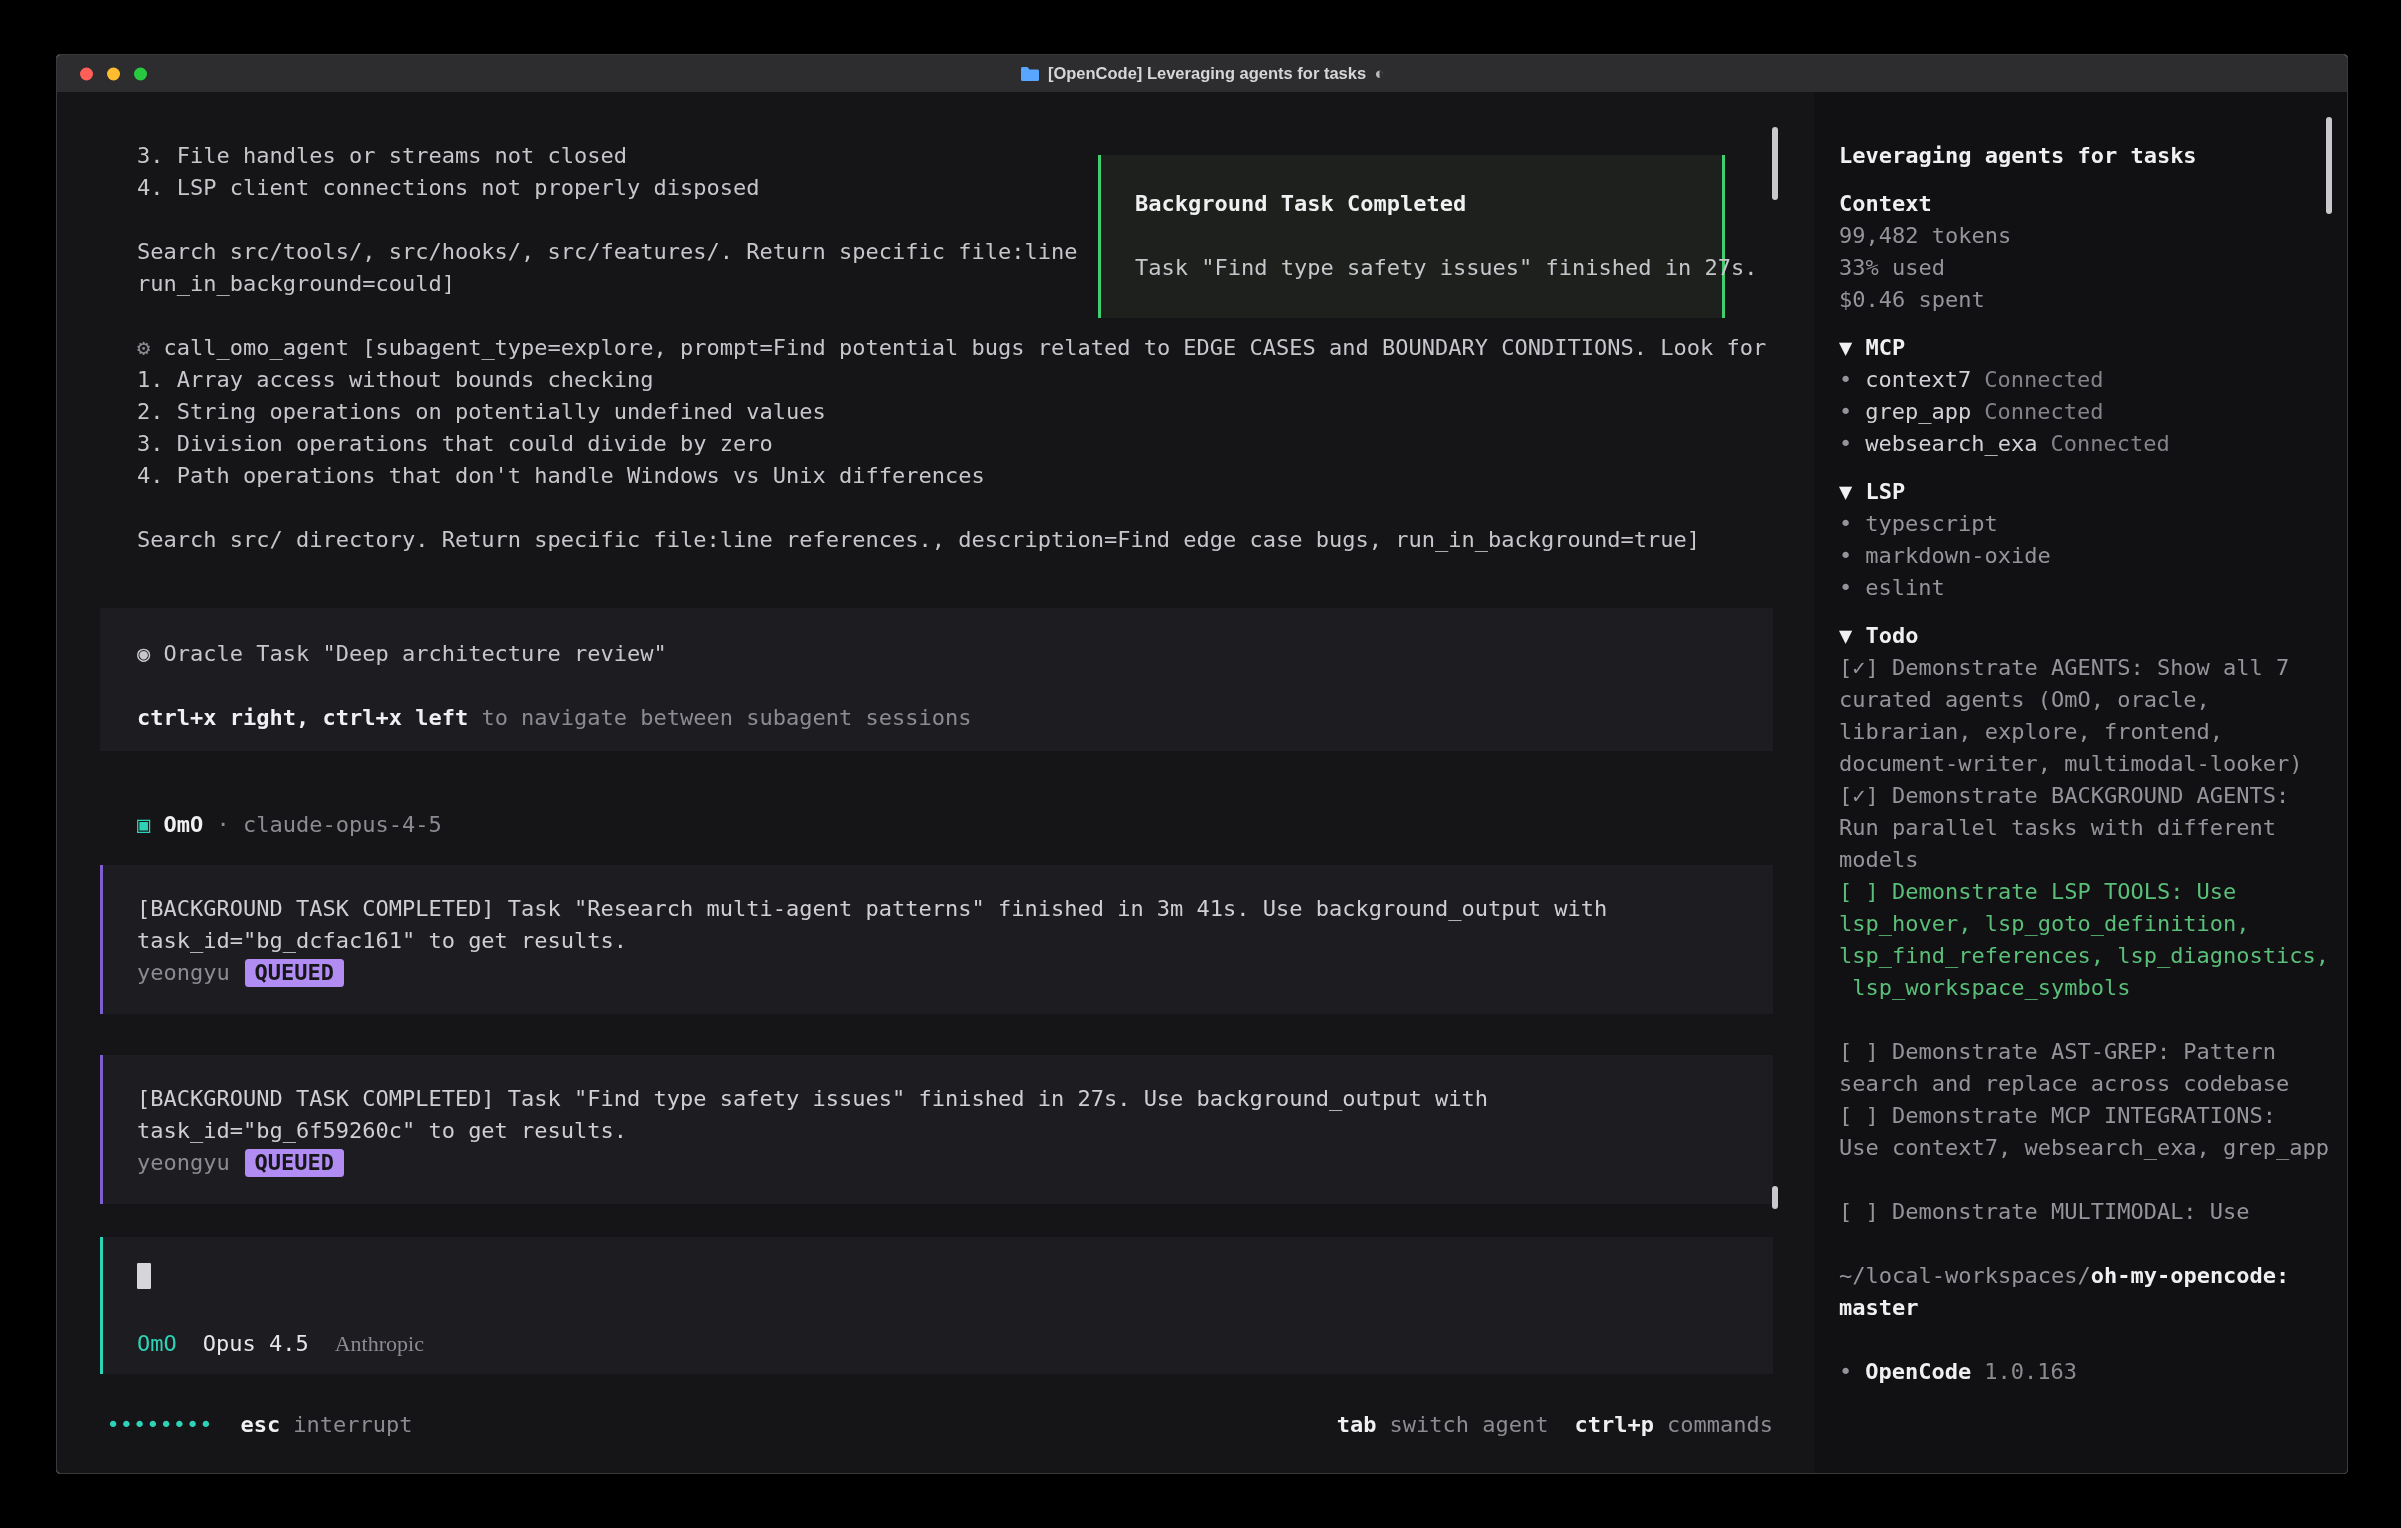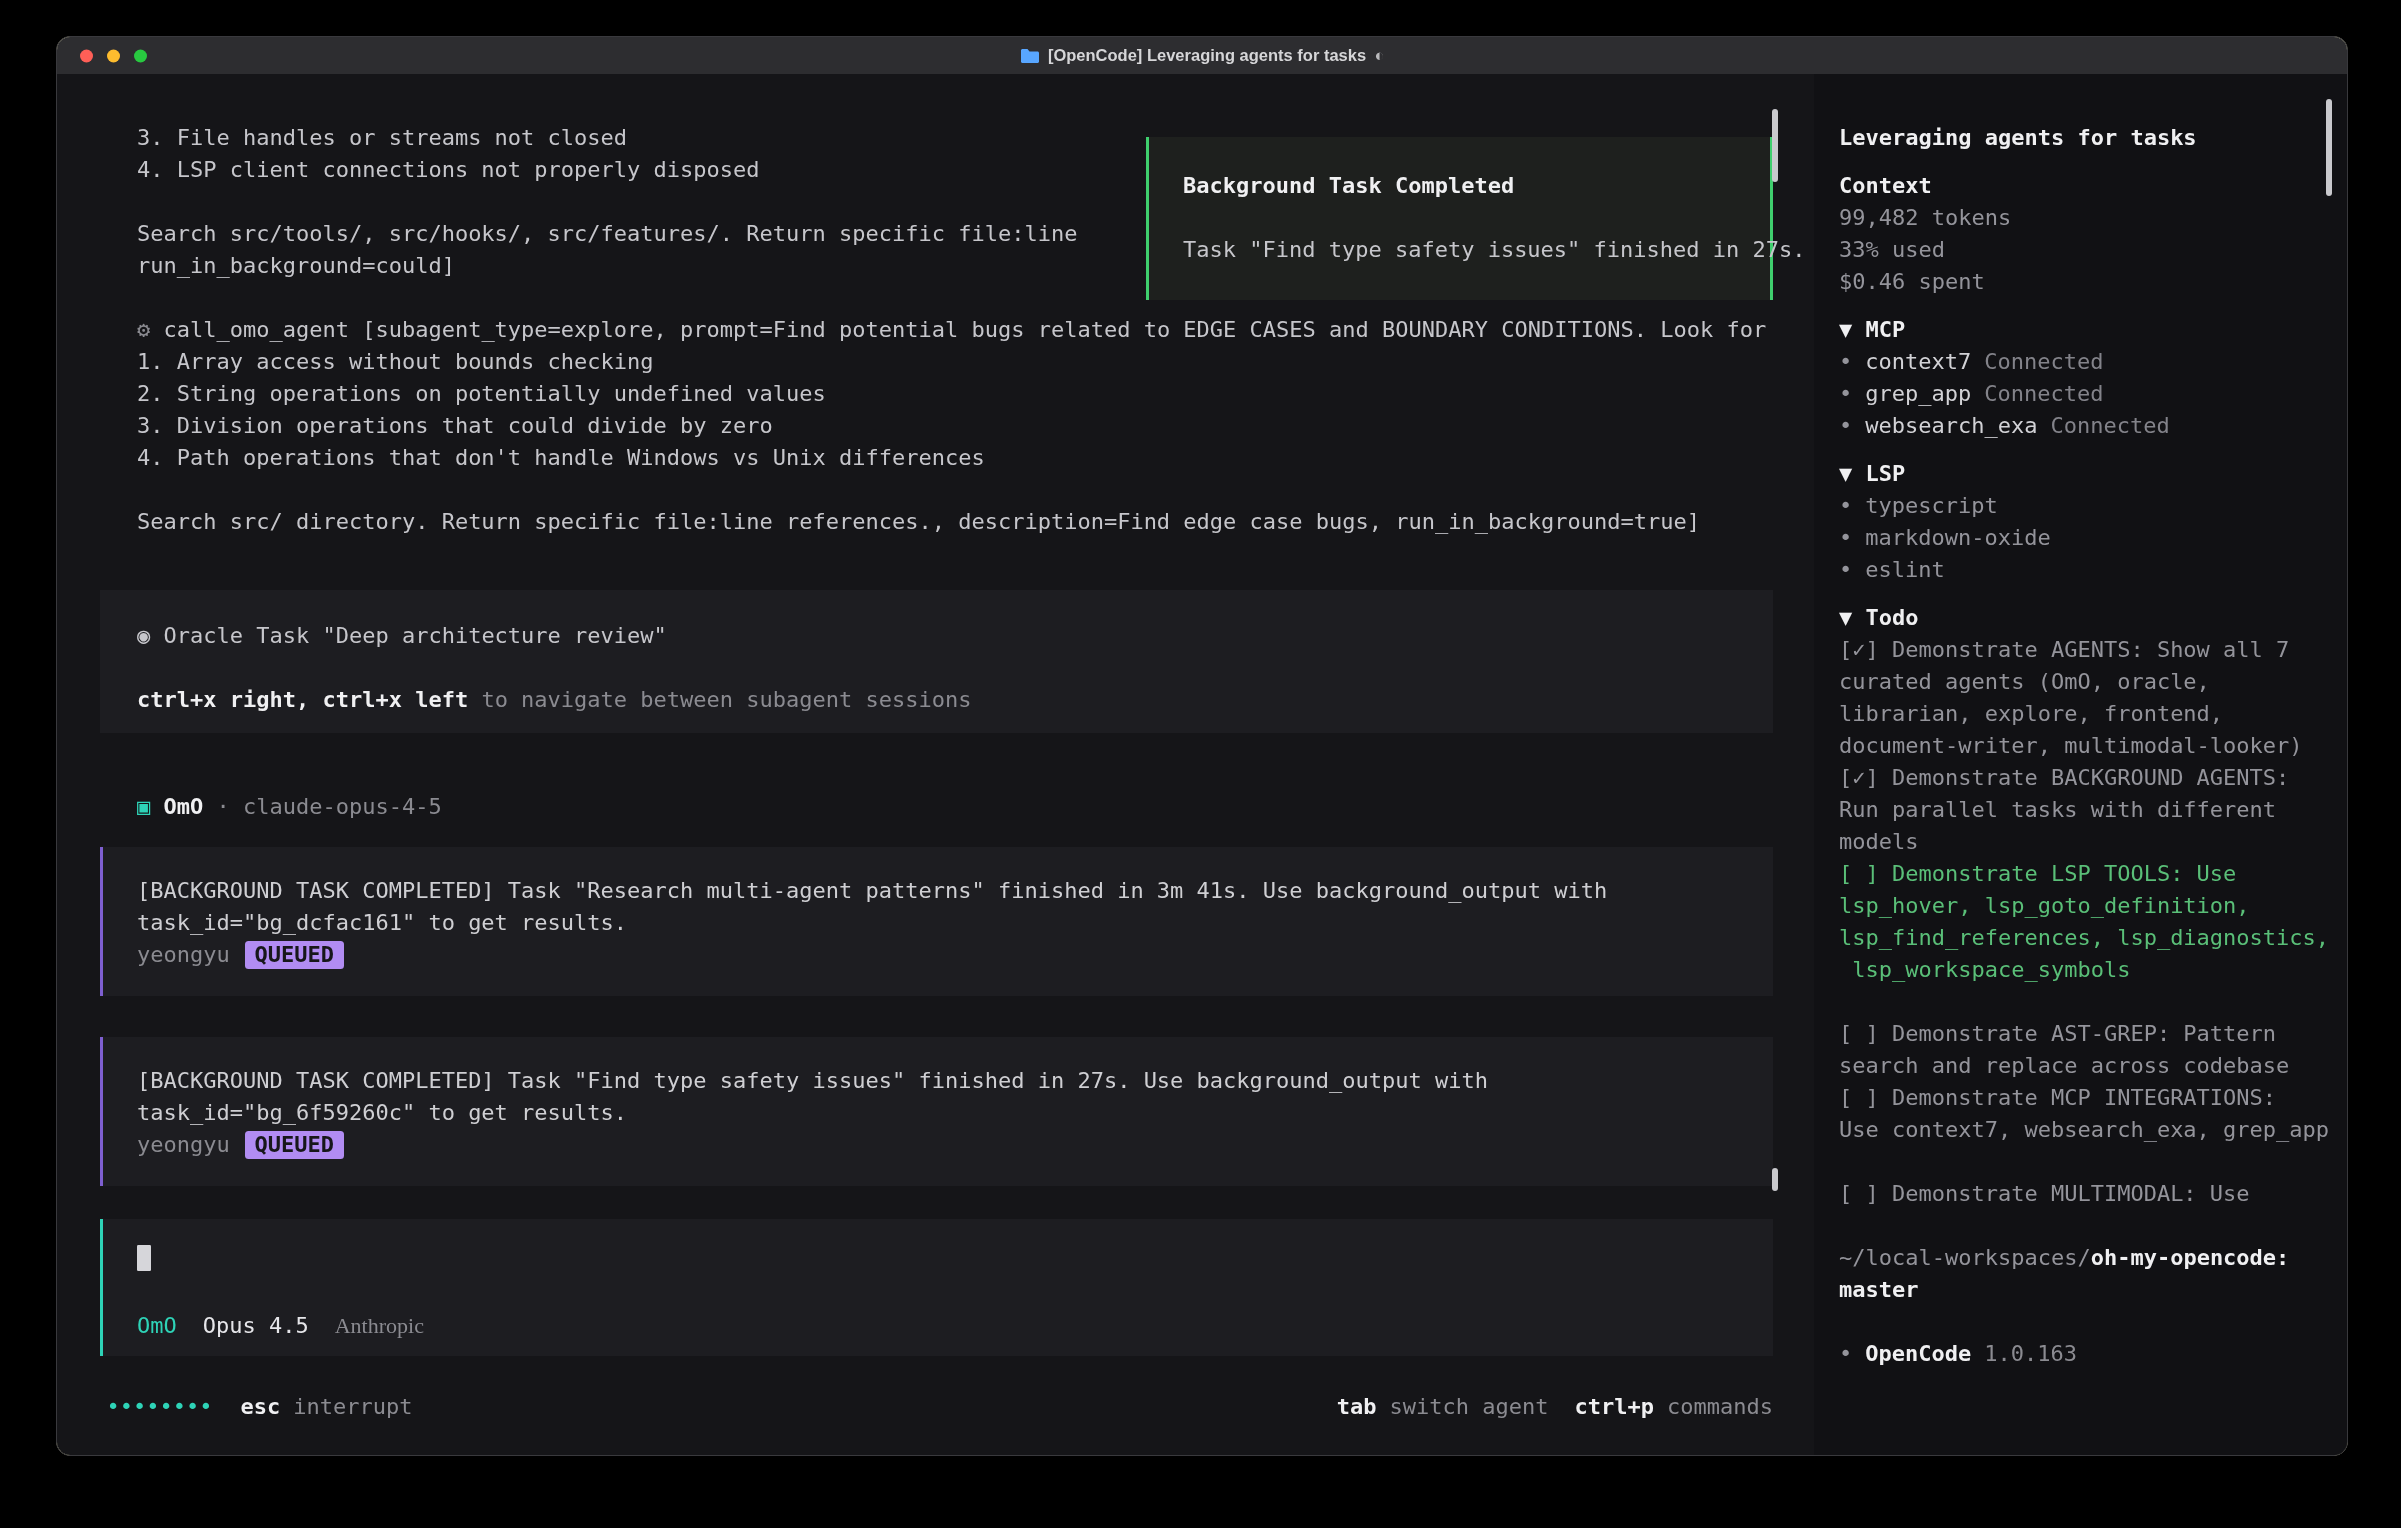--- a/index.html
+++ b/index.html
@@ -2,22 +2,22 @@
 <html style="font-size:9.5px"><head>
 <meta charset="utf-8">
 <style>
   html,body{margin:0;padding:0;}
   body{
     width:2401px;height:1528px;position:relative;background:#000;
     font-family:"DejaVu Sans Mono","Liberation Mono",monospace;
     overflow:hidden;
   }
   .window{
-    position:absolute;left:56px;top:36px;width:2290px;height:1418px;
-    background:#fef9c3;border-radius:14px;overflow:hidden;
+    position:absolute;left:56px;top:54px;width:2290px;height:1418px;
+    background:#fef9c3;border-radius:4px;overflow:hidden;
     border:0.6px solid #39393d;box-shadow:0 29.5px 83px rgba(0,0,0,.85);
   }
   
   .titlebar{height:37px;background:#2d2d30;border-bottom:0.6px solid #0c0c0d;
     display:flex;align-items:center;justify-content:center;position:relative;}
   .lights{position:absolute;left:22.5px;top:50%;transform:translateY(-50%);display:flex;gap:14px;}
   .light{width:13px;height:13px;border-radius:50%;}
   .light.red{background:#ff5f57}.light.yellow{background:#febc2e}.light.green{background:#28c840}
   .title{display:flex;align-items:center;gap:8.3px;font-family:"Liberation Sans",sans-serif;
     font-size:16.5px;color:#d6d6d8;font-weight:bold;}
@@ -58,21 +58,21 @@
     color:#8b8b91;white-space:pre;}
   .spinner{color:#2ed3b7;}
   .sb-key{color:#f0f0f2;font-weight:bold;}
   .sb-esc{margin-left:28px;}
   .sb-lbl{margin-left:13px;}
   .sb-right{margin-left:auto;display:flex;align-items:center;}
   .sb-cmd{margin-left:26px;}
   
   .notification{position:absolute;left:998px;top:15.4px;width:627px;box-sizing:border-box;
     background:#1e201e;border-left:3px solid #3fcf6e;border-right:3px solid #3fcf6e;
-    padding:33px 17.7px 34px 34px;margin-left:48px;}
+    padding:33px 17.7px 34px 34px;}
   .notif-title{color:#f0f0f2;font-weight:bold;min-height:32px;white-space:pre;}
   .notif-body{margin-top:32px;color:#c6c6cb;min-height:32px;white-space:pre;}
   
   .scroll-thumb{position:absolute;width:5.9px;background:#c9c9cd;border-radius:3px;}
   .main-thumb-1{left:1715px;top:35px;height:73px;}
   .main-thumb-2{left:1715px;top:1094px;height:22.5px;}
   
   .sidebar{position:absolute;left:1757px;top:0;bottom:0;width:533px;box-sizing:border-box;
     background:#111114;padding:48px 21px 0 25px;
     font-size:22px;line-height:32px;color:#94949b;}

